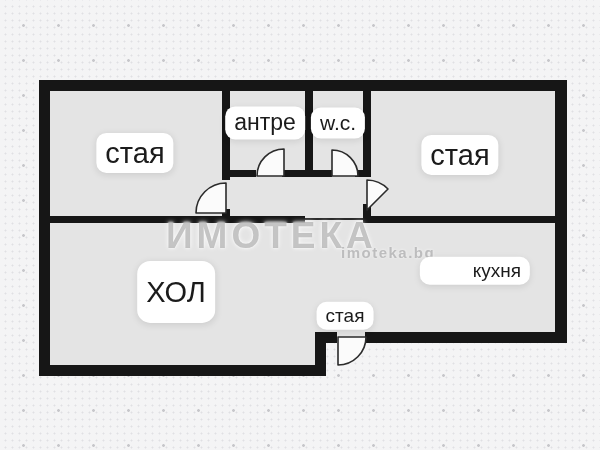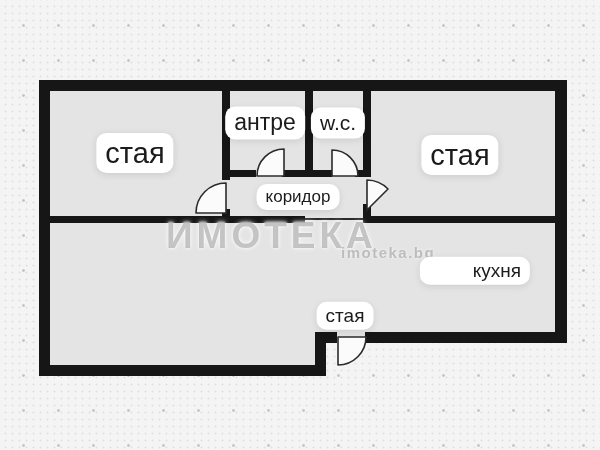--- a/index.html
+++ b/index.html
@@ -82,22 +82,22 @@
   <div class="watermark-site">imoteka.bg</div>
 
   <div class="room-label" style="left:135px;top:153px;font-size:29px;">стая</div>
 
   <div class="room-label" style="left:265px;top:123px;font-size:23px;">антре</div>
 
   <div class="room-label" style="left:338px;top:123px;font-size:21px;">w.c.</div>
 
   <div class="room-label" style="left:460px;top:155px;font-size:29px;">стая</div>
 
-  <div class="room-label" style="left:298px;top:197px;font-size:17px;">коридор</div>
 
+  <div class="room-label room-label--hol" style="left:176px;top:292px;font-size:29px;">ХОЛ</div>
 
   <div class="room-label" style="left:475px;top:271px;font-size:19px;">
     <span class="lbl-line">кухня</span>
   </div>
 
   <div class="room-label" style="left:345px;top:316px;font-size:19px;">стая</div>
 
 </div>
 
 </body></html>

